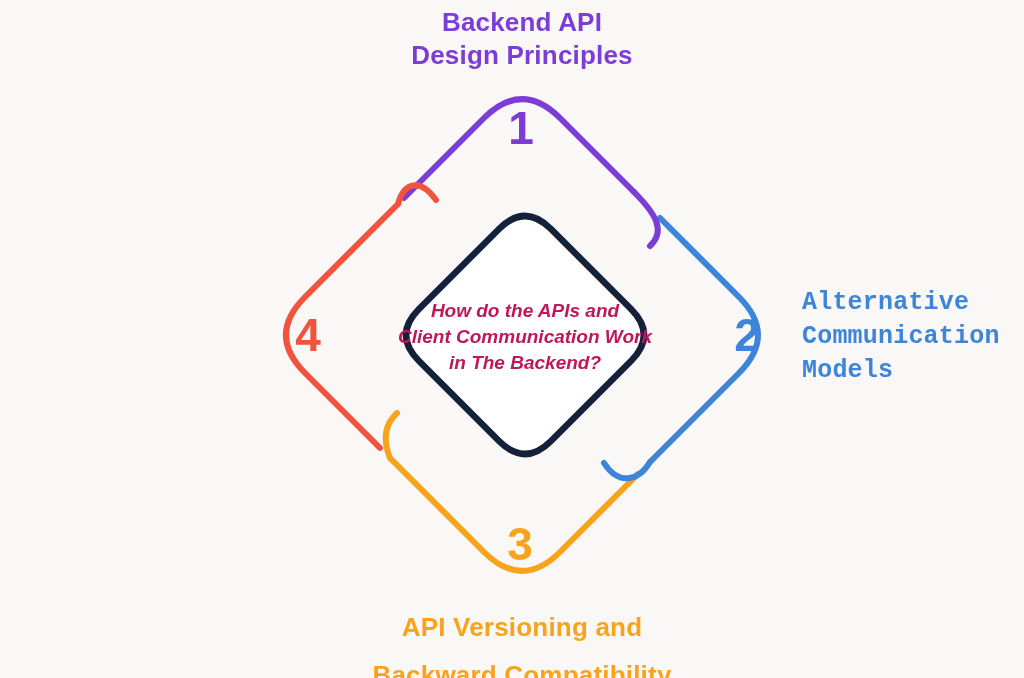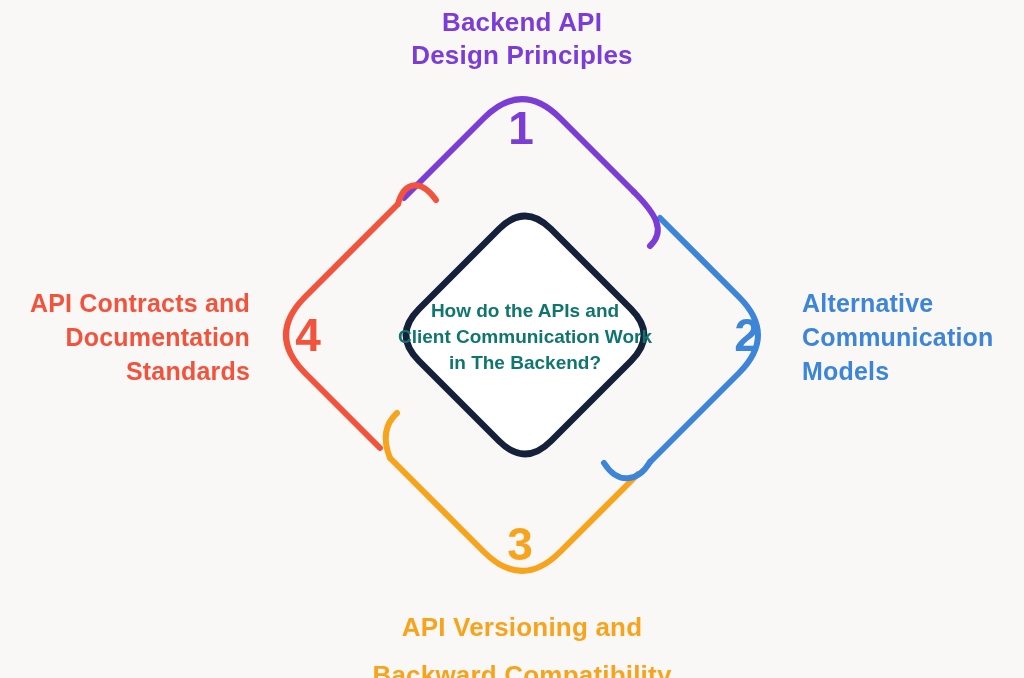--- a/index.html
+++ b/index.html
@@ -27,21 +27,21 @@
     fill: #FFFFFF;
     stroke-width: 6.5;
   }
   .label, .num, .center-question {
     position: absolute;
     white-space: pre-line;
     font-weight: bold;
   }
   .label { font-size: 25px; line-height: 34px; letter-spacing: 0.2px; }
   .label-top    { left: 312px; top: 6px;   width: 420px; text-align: center; font-size: 26px; line-height: 33px; }
-  .label-right  { left: 802px; top: 286px; width: 222px; text-align: left; }
+  .label-right  { left: 802px; top: 286px; width: 222px; text-align: left; font-family: Liberation Mono, monospace; }
   .label-bottom { left: 262px; top: 603px; width: 520px; text-align: center; font-size: 26px; line-height: 48px; }
   .label-left   { left: 8px;   top: 286px; width: 242px; text-align: right; }
   .num { font-size: 46px; line-height: 54px; width: 60px; text-align: center; }
   .num-1 { left: 491px; top: 101px; }
   .num-2 { left: 717px; top: 308px; }
   .num-3 { left: 490px; top: 517px; }
   .num-4 { left: 278px; top: 308px; }
   .center-question {
     left: 375px; top: 298px; width: 300px;
     text-align: center; font-size: 19px; line-height: 26px;
@@ -86,21 +86,18 @@
   <div class="num num-3" style="color: rgb(247, 164, 28);">3</div>
   <div class="num num-4" style="color: rgb(242, 83, 60);">4</div>
 
   <div class="label label-top" style="color: rgb(124, 60, 214);">Backend API
 Design Principles</div>
   <div class="label label-right" style="color: rgb(60, 133, 216);">Alternative
 Communication
 Models</div>
   <div class="label label-bottom" style="color: rgb(247, 164, 28);">API Versioning and
 Backward Compatibility</div>
-  <div class="label label-left" style="color: rgb(242, 83, 60);">API Contracts and
-Documentation
-Standards</div>
 
-  <div class="center-question" style="color: #0f766e;">How do the APIs and
+  <div class="center-question" style="color: #be185d; font-style: italic;">How do the APIs and
 Client Communication Work
 in The Backend?</div>
 
 </div>
 
 </body></html>

